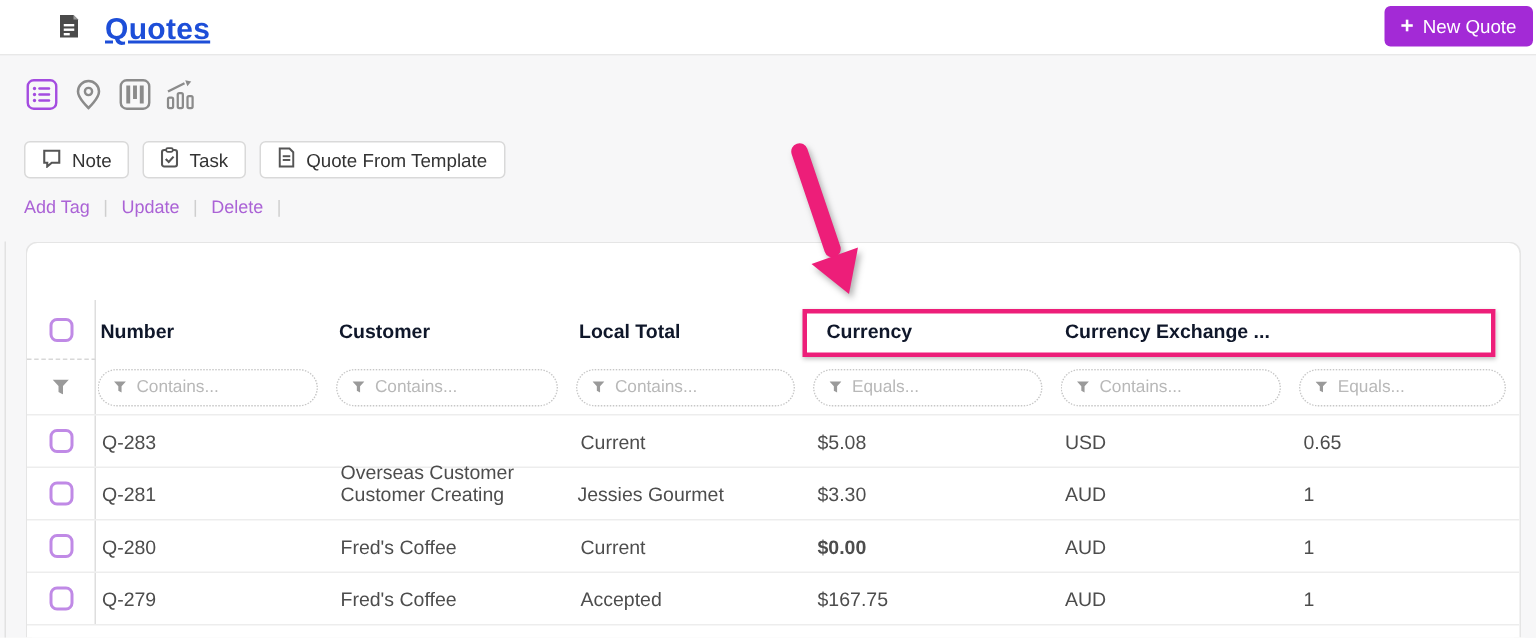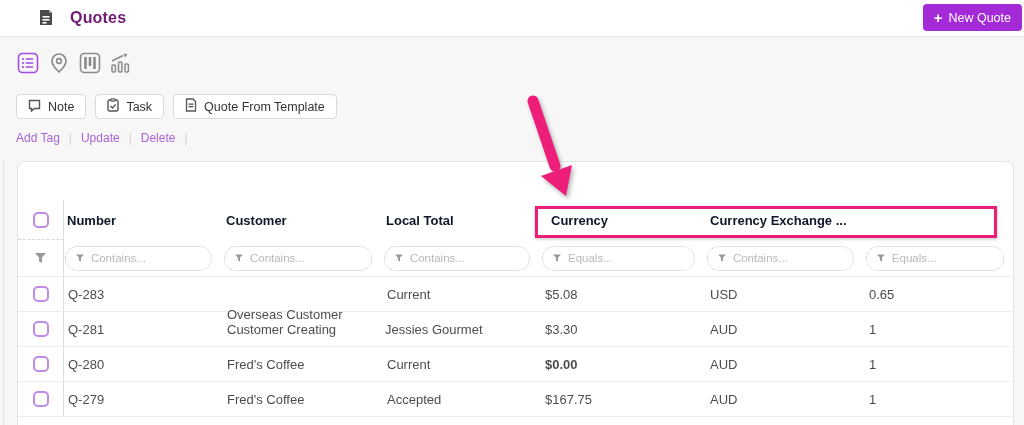--- a/index.html
+++ b/index.html
@@ -3,22 +3,22 @@
 <meta charset="utf-8">
 <style>
   * { box-sizing: border-box; margin: 0; padding: 0; }
   html,body { width:1024px; height:425px; overflow:hidden;
     font-family:"Liberation Sans","DejaVu Sans",sans-serif; background:#f7f7f8; }
 
   
   .topbar { position:absolute; left:0; top:0; width:1024px; height:37px;
     background:#ffffff; border-bottom:1px solid #e8e8e8; z-index:3; }
   .doc-icon { position:absolute; left:38px; top:9px; }
-  .page-title { position:absolute; left:70px; top:9px; font-size:16px;
-    font-weight:bold; color:#701a75; letter-spacing:.2px; }
+  .page-title { position:absolute; left:70px; top:9px; font-size:20px;
+    font-weight:bold; color:#1d4ed8; letter-spacing:.2px;text-decoration:underline; }
   .new-quote-btn { position:absolute; right:2px; top:4px; height:27px;
     background:#a32ad6; color:#fff; border:none; border-radius:4px;
     font-size:12.5px; font-family:inherit; padding:0 11px; display:flex;
     align-items:center; gap:6px; cursor:pointer; }
   .new-quote-btn .plus { font-size:15px; font-weight:bold; line-height:1; }
 
   
   .viewbar { position:absolute; left:16px; top:51px; display:flex; gap:7px;
     align-items:center; }
   .viewbar .vbtn { width:24px; height:24px; display:flex; align-items:center;

